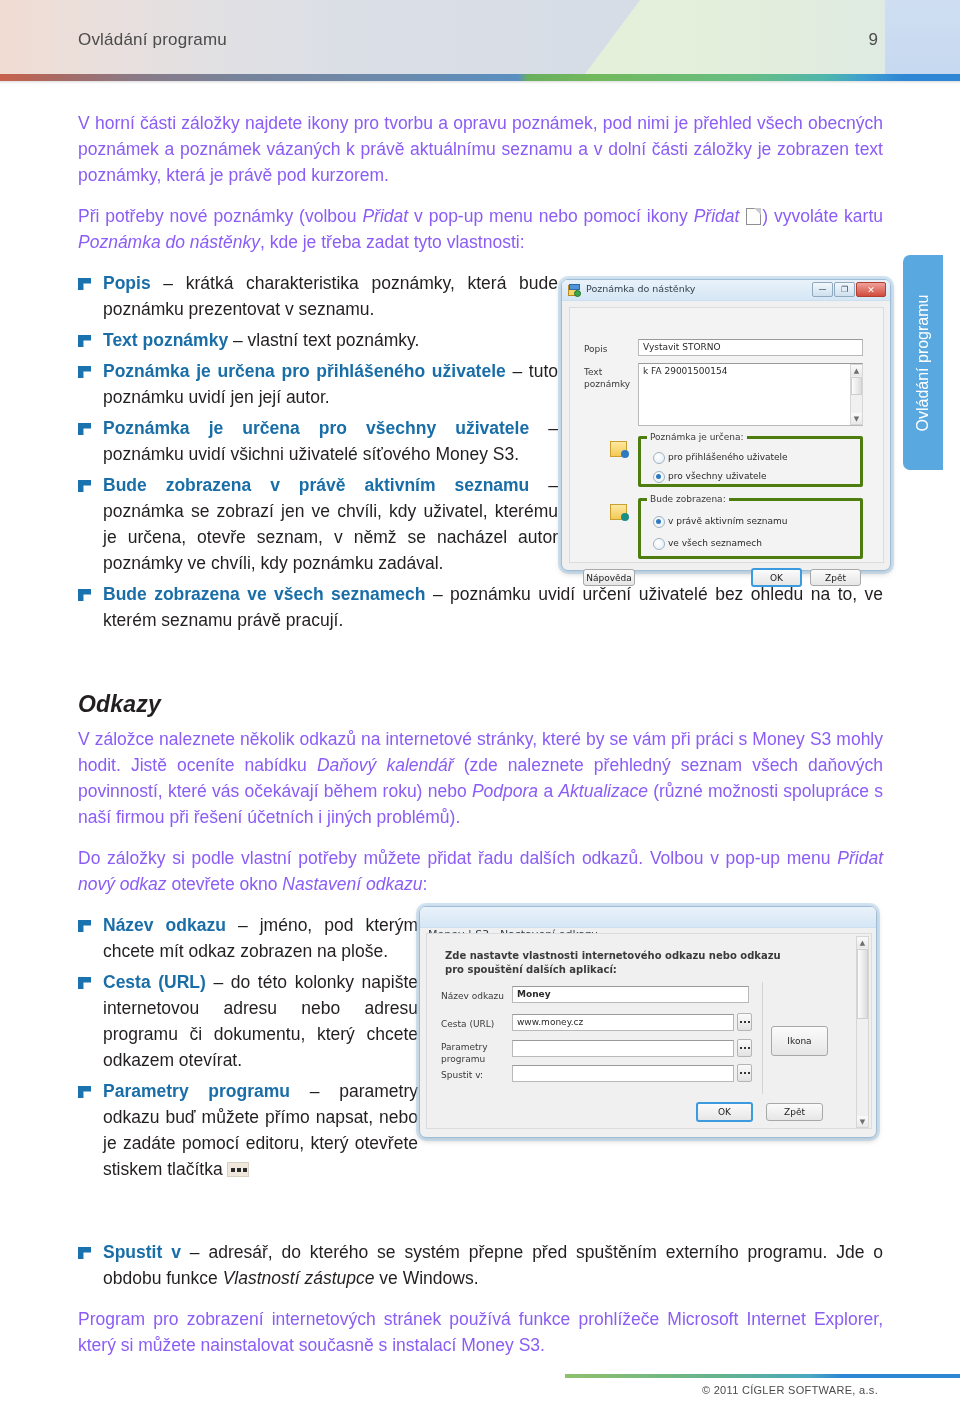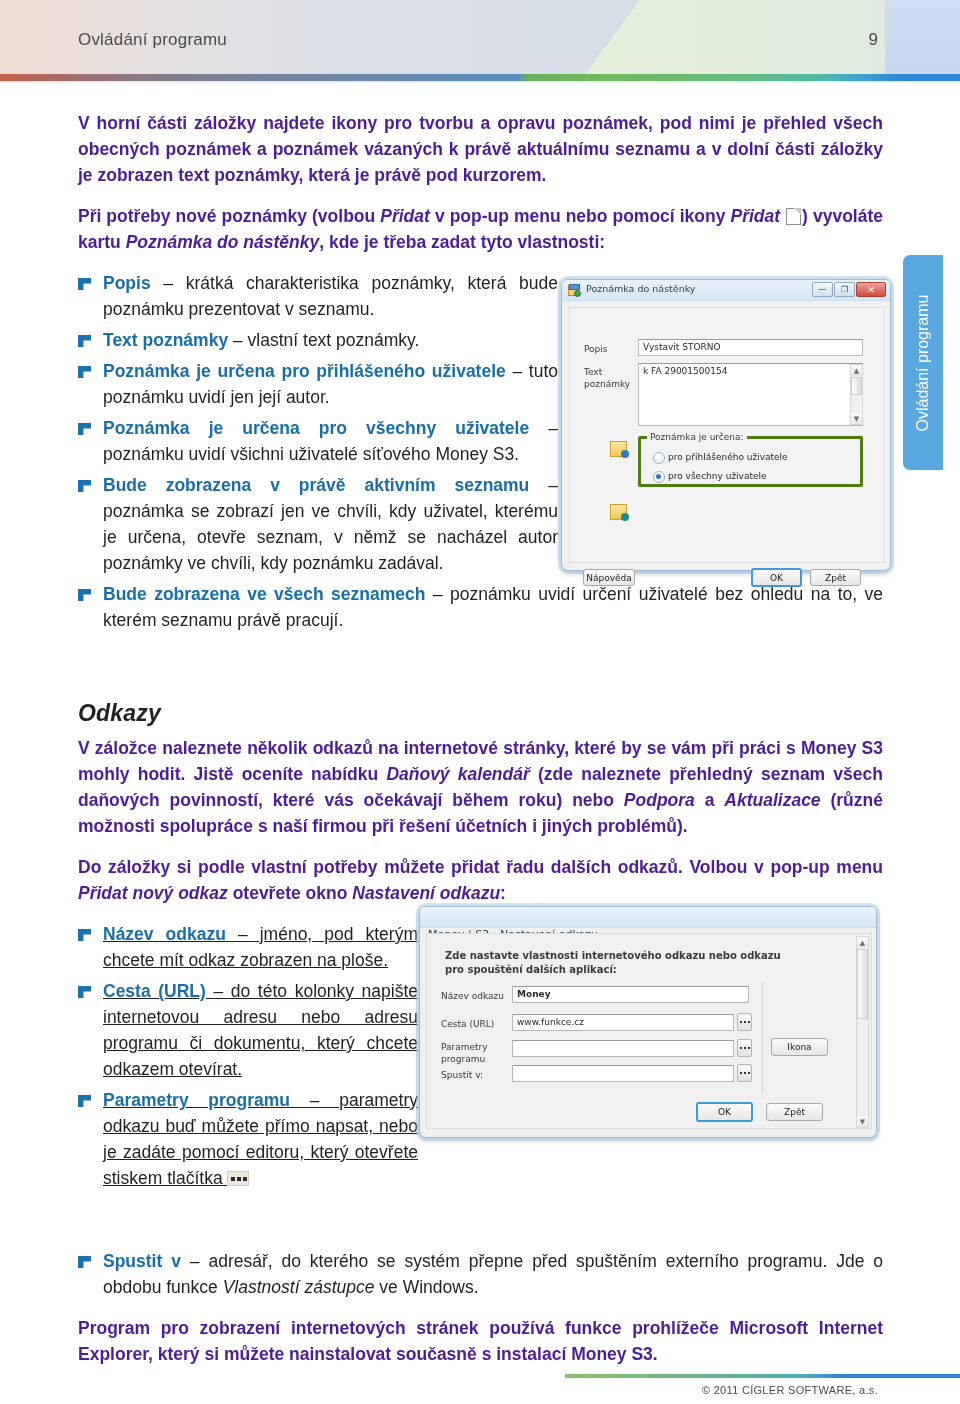--- a/index.html
+++ b/index.html
@@ -62,50 +62,49 @@
     white-space:nowrap; color:#ffffff; font-size:16px;
   }
 
   
   .content { position:absolute; left:78px; top:110px; width:805px; }
   p.para {
     margin:0 0 15px 0;
     font-size:17.5px;
     line-height:26px;
     text-align:justify;
-    color:#4c1d95;
-    font-weight:bold;
+    color:#8b5cf6;
   }
   p.para.last { margin-bottom:0; }
   .it { font-style:italic; }
 
   .h2 {
     font-size:23px; font-style:italic; font-weight:bold;
-    color:#231f20; margin:16px 0 8px 0; letter-spacing:.2px;
+    color:#231f20; margin:7px 0 8px 0; letter-spacing:.2px;
   }
 
   
   ul.blist { list-style:none; margin:0; padding:0; }
   ul.blist li {
     position:relative; padding-left:25px;
     font-size:17.5px; line-height:26px;
     margin-bottom:5px; text-align:justify;
     color:#231f20;
   }
   ul.blist li .marker {
     position:absolute; left:0; top:8px;
     width:13px; height:12px;
     background:#1a73ae;
     clip-path: polygon(0 0, 100% 0, 100% 45%, 42% 45%, 42% 100%, 0 100%);
   }
   .bterm { color:#1a6ea8; font-weight:bold; }
 
   
   .flow-narrow { width:480px; }
-  .flow-narrow2 { width:340px;text-decoration:underline; }
+  .flow-narrow2 { width:340px; }
 
   .inline-ico {
     display:inline-block; width:15px; height:17px; vertical-align:-3px;
     background:#fdfdfd; border:1px solid #8f8f8f;
     position:relative; margin:0 1px;
   }
   .inline-ico::after{
     content:""; position:absolute; right:-1px; top:-1px;
     border-width:0 7px 7px 0; border-style:solid;
     border-color:transparent #c9c9c9 transparent transparent;
@@ -382,20 +381,25 @@
       <div class="grp" style="left:68px; top:128px; width:225px; height:51px;">
         <span class="cap">Poznámka je určena:</span>
         <div class="radio" style="left:12px; top:12px;">pro přihlášeného uživatele</div>
         <div class="radio on" style="left:12px; top:31px;">pro všechny uživatele</div>
       </div>
 
       <div class="noteicon" style="left:40px; top:196px;">
         <div class="pg"></div>
         <div class="dot" style="background:#1a8e82;"></div>
       </div>
+      <div class="grp" style="left:68px; top:190px; width:225px; height:61px;">
+        <span class="cap">Bude zobrazena:</span>
+        <div class="radio on" style="left:12px; top:14px;">v právě aktivním seznamu</div>
+        <div class="radio" style="left:12px; top:36px;">ve všech seznamech</div>
+      </div>
     </div>
 
     <div class="btn" style="left:21px; top:268px; width:52px; height:17px;">Nápověda</div>
     <div class="btn primary" style="left:189px; top:267px; width:51px; height:19px;">OK</div>
     <div class="btn" style="left:248px; top:268px; width:51px; height:17px;">Zpět</div>
   </div>
 </div>
 
 <div class="dlg" style="left:419px; top:906px; width:458px; height:232px;">
   <div class="dlg-tb">
@@ -408,21 +412,21 @@
       <div class="lbl" style="left:18px; top:16px; font-weight:bold; font-size:10px;">Zde nastavte vlastnosti internetového odkazu nebo odkazu</div>
       <div class="lbl" style="left:18px; top:30px; font-weight:bold; font-size:10px;">pro spouštění dalších aplikací:</div>
 
       <div class="lbl" style="left:14px; top:56px;">Název odkazu</div>
       <div class="fld bold" style="left:85px; top:52px; width:237px; height:17px;">
         <span class="val">Money</span>
       </div>
 
       <div class="lbl" style="left:14px; top:84px;">Cesta (URL)</div>
       <div class="fld" style="left:85px; top:80px; width:222px; height:17px;">
-        <span class="val">www.funkce.cz</span>
+        <span class="val">www.money.cz</span>
       </div>
       <div class="dotsbtn-dlg" style="left:310px; top:79px; width:15px; height:18px;">
           <b></b>
           <b></b>
           <b></b>
         </div>
 
       <div class="lbl" style="left:14px; top:107px;">Parametry</div>
       <div class="lbl" style="left:14px; top:119px;">programu</div>
       <div class="fld" style="left:85px; top:106px; width:222px; height:17px;">
@@ -439,21 +443,21 @@
         <span class="val"></span>
       </div>
       <div class="dotsbtn-dlg" style="left:310px; top:130px; width:15px; height:18px;">
           <b></b>
           <b></b>
           <b></b>
         </div>
 
       <div style="position:absolute; left:335px; top:48px; width:1px; height:112px; background:#d2d2d2;"></div>
 
-      <div class="btn" style="left:344px; top:104px; width:57px; height:18px;">Ikona</div>
+      <div class="btn" style="left:344px; top:92px; width:57px; height:30px;">Ikona</div>
 
       <div class="btn primary" style="left:269px; top:168px; width:57px; height:20px;">OK</div>
       <div class="btn" style="left:339px; top:169px; width:57px; height:18px;">Zpět</div>
     </div>
 
     <div class="sb" style="left:436px; top:8px; height:192px;">
       <div class="arr up">▲</div>
       <div class="thumb" style="top:12px; height:70px;"></div>
       <div class="arr dn">▼</div>
     </div>

